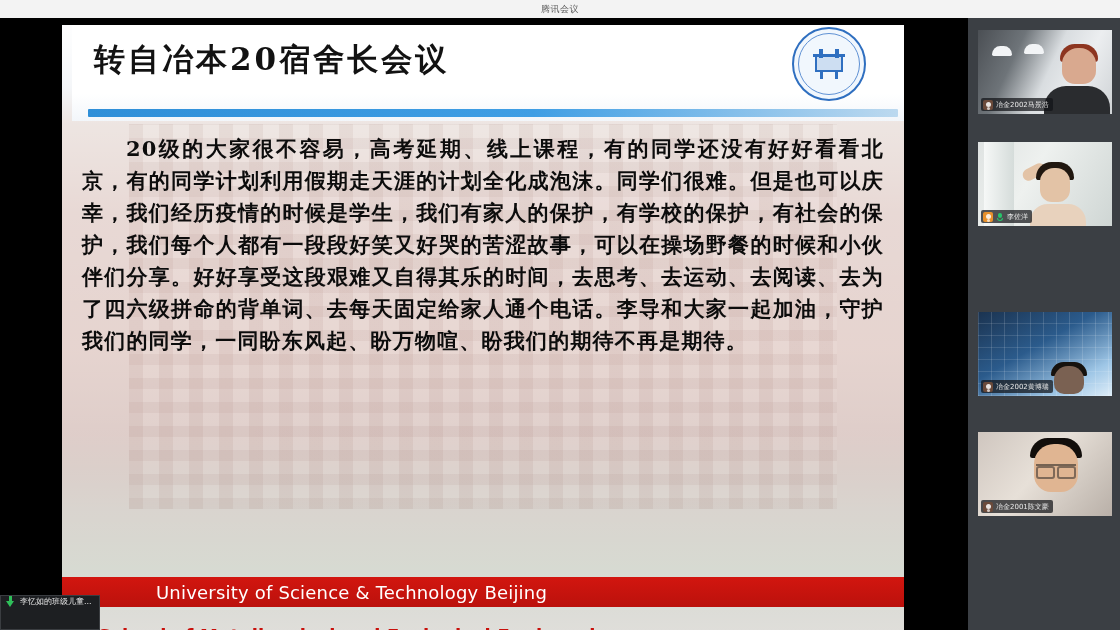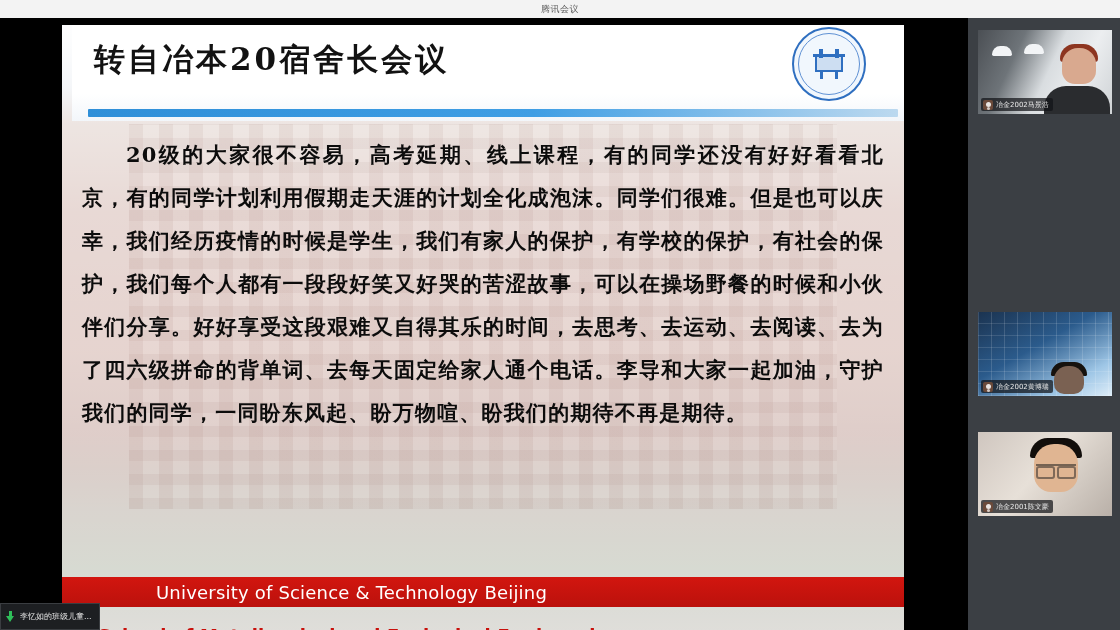--- a/index.html
+++ b/index.html
@@ -79,21 +79,21 @@
     background:#2f6fc0; }
   .ding-ear-l{ left:7px; } .ding-ear-r{ right:7px; }
   .ding-top{ position:absolute; left:1px; top:5px; width:32px; height:3px; background:#2f6fc0; }
   .ding-leg-l,.ding-leg-r{ position:absolute; bottom:0; width:3px; height:8px; background:#2f6fc0; }
   .ding-leg-l{ left:8px; } .ding-leg-r{ right:8px; }
 
   
   .slide-body{
     position:absolute; left:20px; top:108px; width:802px;
     font-family:"DejaVu Serif", serif;
-    font-size:21px; font-weight:700; line-height:43px; color:#0c0c0c;
+    font-size:21px; font-weight:700; line-height:32px; color:#0c0c0c;
     letter-spacing:1.2px; text-indent:44px; text-align:justify;
   }
 
   
   .footer-red{
     position:absolute; left:0; bottom:38px; width:100%; height:30px;
     background:linear-gradient(to bottom,#d2160f 0%,#bb110c 100%);
     display:flex; align-items:center;padding-left:46px;
   }
   .footer-red span{
@@ -208,22 +208,22 @@
     border-radius:22px 22px 3px 3px; background:#130f0c; }
   .v-pink .torso{ position:absolute; left:28px; bottom:0; width:92px; height:34px;
     border-radius:26px 26px 0 0; background:#1d1f22; }
   .v-pink .wire{ position:absolute; left:66px; top:36px; width:2px; height:26px;
     background:#f0ece6; }
   .v-pink .logo{ position:absolute; right:14px; bottom:6px; width:9px; height:9px;
     background:#cf2222; border-radius:2px 8px 2px 8px; }
 
   
   .toast{
-    position:absolute; left:0; bottom:0; height:27px; z-index:60;
-    display:flex; align-items:center; gap:4px; padding:0 7px 0 4px;
+    position:absolute; left:0; bottom:0; height:35px; z-index:60;
+    display:flex; gap:4px; padding:0 7px 0 4px;
     background:#1d1f22; border:1px solid #3a3d41;
   }
   .dl-arrow{ width:11px; height:12px; position:relative; flex:0 0 auto; }
   .dl-arrow i{ position:absolute; left:4px; top:0; width:3px; height:7px; background:#2fbf5a; }
   .dl-arrow b{ position:absolute; left:1px; top:5px; width:0; height:0;
     border-left:4.5px solid transparent; border-right:4.5px solid transparent;
     border-top:6px solid #2fbf5a; }
   .toast .tx{ font-size:8px; color:#e6e6e6; white-space:nowrap;
     font-family:"DejaVu Sans", sans-serif; }
 </style>
@@ -278,20 +278,37 @@
         <div class="torso"></div>
           <div class="hair"></div>
           <div class="head"></div>
       </div>
       <div class="namebar">
         <span class="av brown"></span>
         <span class="nm">冶金2002马景浩</span>
       </div>
     </div>
 
+    <div class="tile speaking" style="top:142px">
+      <div class="tile-video v-room">
+        <div class="curtain"></div>
+        <div class="torso"></div>
+          <div class="arm"></div>
+          <div class="hair"></div>
+          <div class="head"></div>
+      </div>
+      <div class="namebar">
+        <span class="av orange"></span>
+        <span class="mic">
+            <i></i>
+            <b></b>
+          </span>
+        <span class="nm">李佐洋</span>
+      </div>
+    </div>
 
 
     <div class="tile" style="top:312px">
       <div class="tile-video v-blue">
         <div class="grid"></div>
           <div class="hair"></div>
           <div class="head"></div>
       </div>
       <div class="namebar">
         <span class="av brown"></span>

